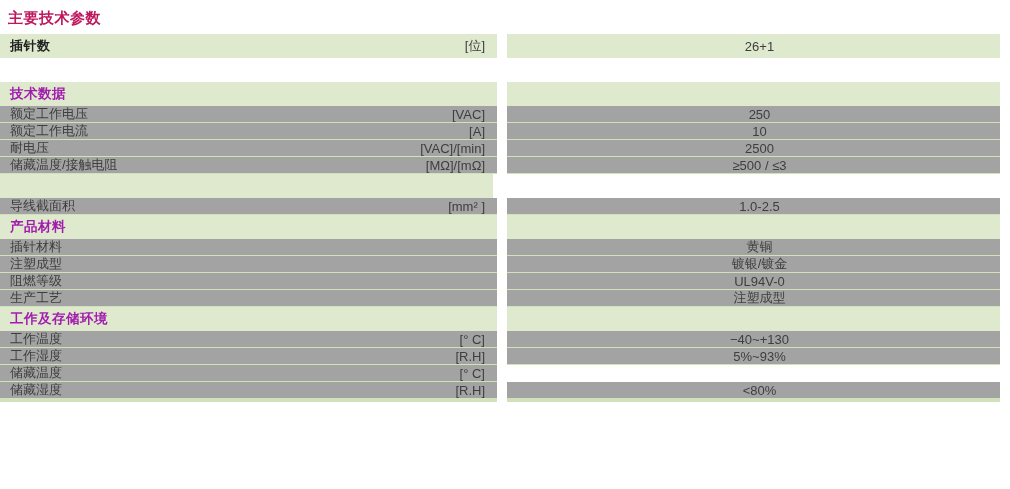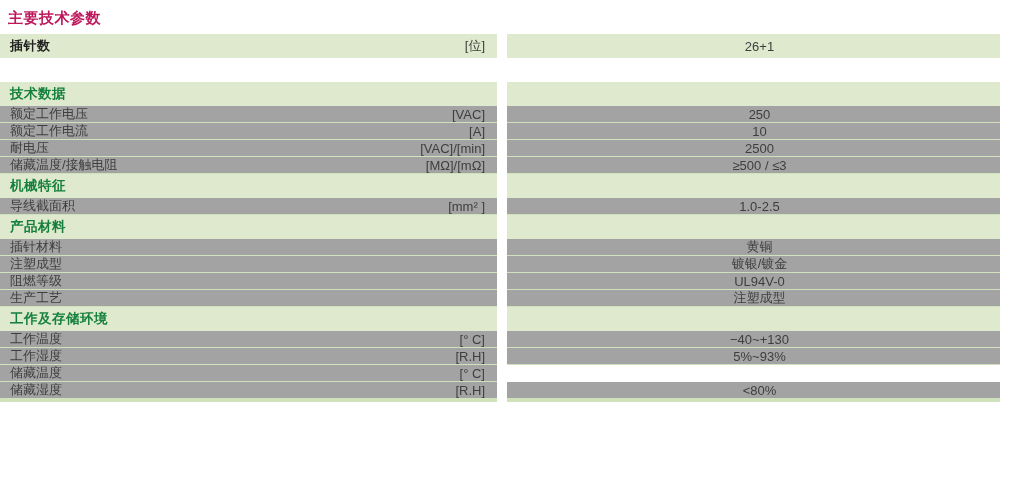--- a/index.html
+++ b/index.html
@@ -39,21 +39,21 @@
   }
   .cell-r {
     width: 493px;
     justify-content: center;
     padding-left: 12px;
   }
   .band-bg { background: var(--band-green); }
   .row-band .cell { height: 24px; }
   .row-spacer { height: 24px; }
   .row-section .cell { height: 24px; }
-  .row-section .lbl { font-weight: bold; color: #15803d; font-size: 13.5px; letter-spacing: 0.5px; }
+  .row-section .lbl { font-weight: bold; color: #a21caf; font-size: 13.5px; letter-spacing: 0.5px; }
   .row-data .cell {
     height: 17px;
     border-bottom: 1px solid var(--line-green);
     background: #a3a3a3;
   }
   .lbl { font-size: 13px; }
   .bold { font-weight: bold; color: #222222; letter-spacing: 0.5px; }
   .unit { font-size: 13px; color: #3e3e3e; }
   .val { font-size: 13px; color: #3e3e3e; }
   .row-bottom .cell {
@@ -117,23 +117,20 @@
       <div class="row row-data">
         <div class="cell cell-l">
           <span class="lbl">储藏温度/接触电阻</span>
           <span class="unit">[MΩ]/[mΩ]</span>
         </div>
         <div class="cell cell-r">
           <span class="val">≥500 / ≤3</span>
         </div>
       </div>
       <div class="row row-section">
-        <div class="cell cell-l band-bg">
-          <span class="lbl">机械特征</span>
-        </div>
         <div class="cell cell-r band-bg"></div>
       </div>
       <div class="row row-data">
         <div class="cell cell-l">
           <span class="lbl">导线截面积</span>
           <span class="unit">[mm² ]</span>
         </div>
         <div class="cell cell-r">
           <span class="val">1.0-2.5</span>
         </div>

